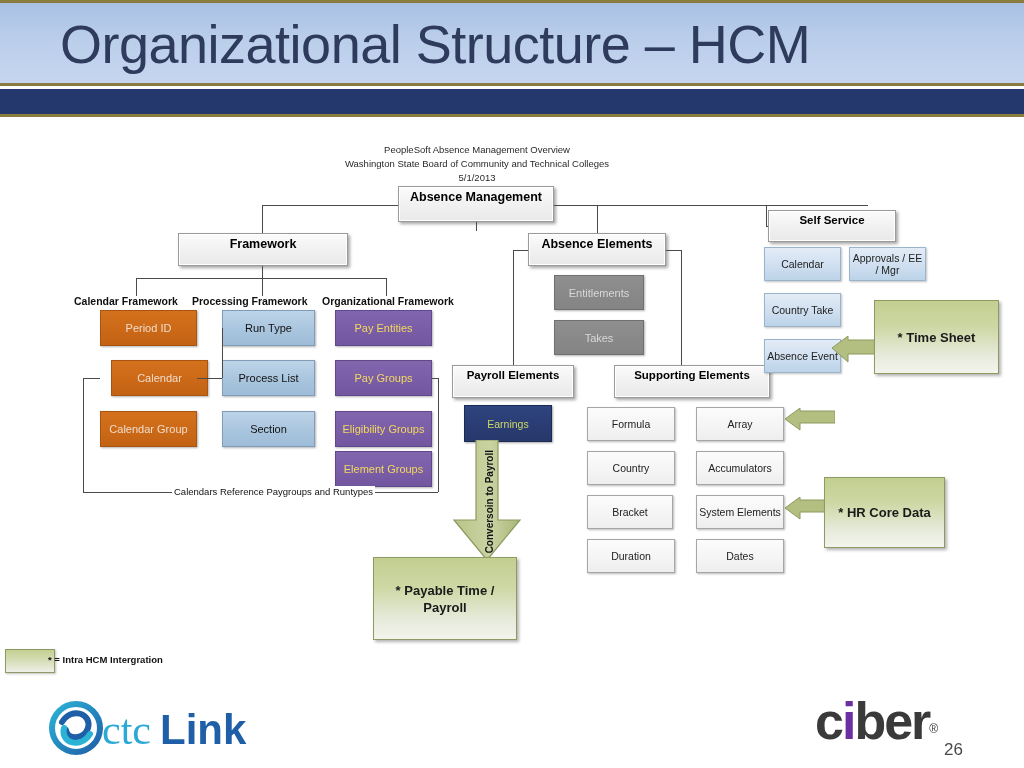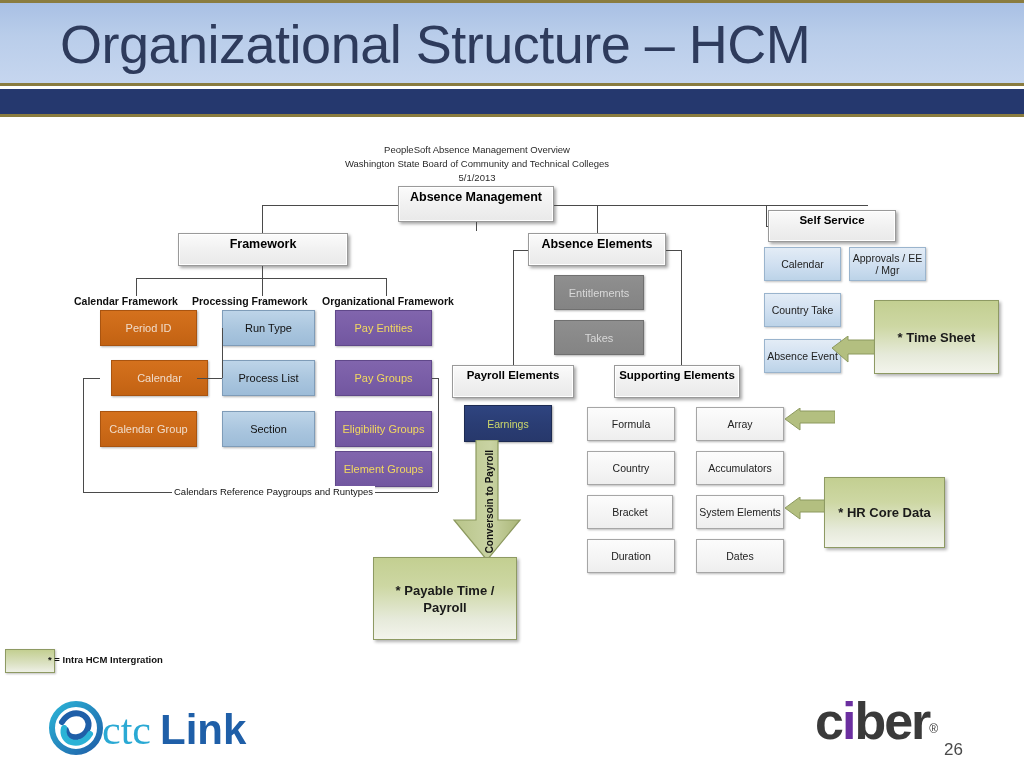--- a/index.html
+++ b/index.html
@@ -237,21 +237,21 @@
 
     <div class="boxgray" style="left:554px;top:155px;width:90px;height:35px;">Entitlements</div>
     <div class="boxgray" style="left:554px;top:200px;width:90px;height:35px;">Takes</div>
 
     <div class="ln lnv" style="left:513px;top:130px;height:115px;"></div>
     <div class="ln lnh" style="left:513px;top:130px;width:15px;"></div>
     <div class="ln lnv" style="left:681px;top:130px;height:115px;"></div>
     <div class="ln lnh" style="left:666px;top:130px;width:15px;"></div>
 
     <div class="box3d small" style="left:452px;top:245px;width:122px;height:33px;">Payroll Elements</div>
-    <div class="box3d small" style="left:614px;top:245px;width:126px;height:33px;">Supporting Elements</div>
+    <div class="box3d small" style="left:614px;top:245px;width:156px;height:33px;">Supporting Elements</div>
 
     <div class="boxnavy" style="left:464px;top:285px;width:88px;height:37px;">Earnings</div>
 
     <svg class="abs" style="left:452px;top:320px;width:70px;height:122px;" viewBox="0 0 70 122">
       <defs>
         <linearGradient id="ag" x1="0" y1="0" x2="1" y2="0">
           <stop offset="0%" stop-color="#b8c489"></stop>
           <stop offset="55%" stop-color="#c9d3a3"></stop>
           <stop offset="100%" stop-color="#aab678"></stop>
         </linearGradient>

